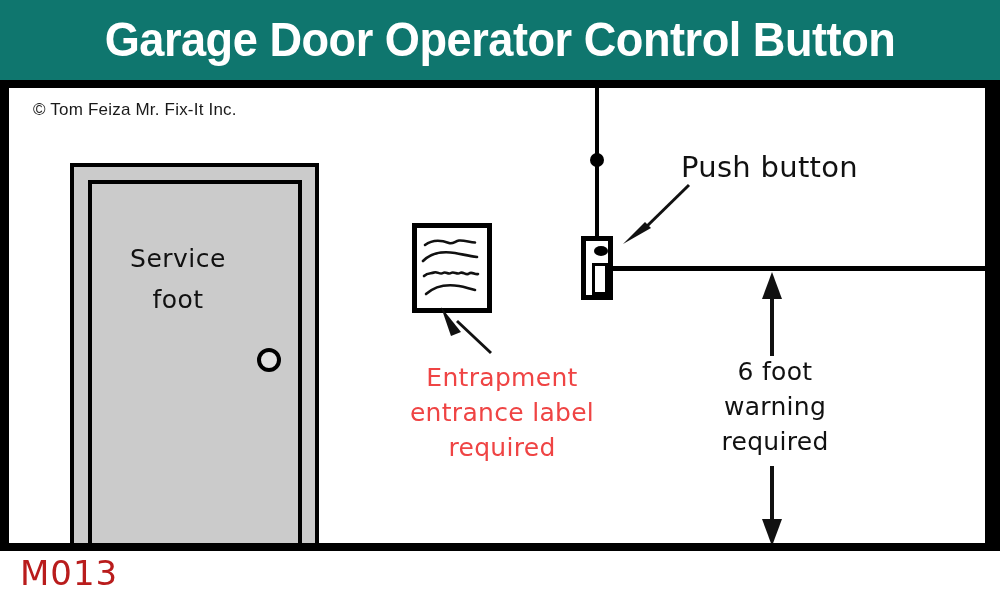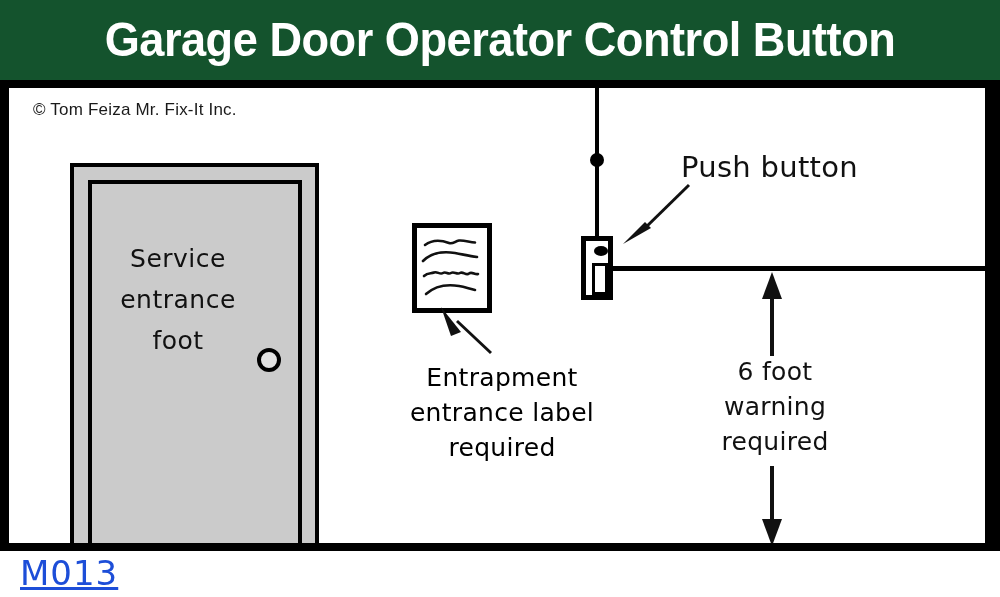--- a/index.html
+++ b/index.html
@@ -21,21 +21,21 @@
     background: #ffffff;
   }
 
   
   .title-banner {
     position: absolute;
     left: 0;
     top: 0;
     width: 1000px;
     height: 88px;
-    background: #14532d;
+    background: #0f766e;
     overflow: hidden;
   }
   .title-text {
     position: absolute;
     left: 0;
     top: 4px;
     width: 1000px;
     text-align: center;
     color: #ffffff;
     font-family: "Liberation Sans", sans-serif;
@@ -146,21 +146,21 @@
   }
   .entrapment-caption {
     position: absolute;
     left: 368px;
     top: 272px;
     width: 250px;
     text-align: center;
     font-family: "DejaVu Sans", sans-serif;
     font-size: 25px;
     line-height: 35px;
-    color: #000000;
+    color: #ef4444;
     letter-spacing: 0.3px;
   }
 
   
   .button-wire {
     position: absolute;
     left: 586px;
     top: 0px;
     width: 4px;
     height: 150px;
@@ -252,44 +252,42 @@
   }
 
   
   .code-text {
     position: absolute;
     left: 20px;
     top: 551px;
     font-family: "DejaVu Sans", sans-serif;
     font-size: 34px;
     line-height: 44px;
-    color: #1d4ed8;
+    color: #b91c1c;
     letter-spacing: 1px;
-    text-decoration: underline;
   }
 </style>
 </head>
 <body>
 
 <div id="illustration">
 
   <div class="title-banner">
     <div class="title-text">Garage Door Operator Control Button</div>
   </div>
 
   <div class="panel-frame">
     <div class="panel-inner">
 
       <div class="copyright">© Tom Feiza Mr. Fix-It Inc.</div>
 
       <div class="door-outer"></div>
       <div class="door-inner"></div>
       <div class="door-label">
         <div>Service</div>
-        <div>entrance</div>
         <div>foot</div>
       </div>
       <div class="doorknob"></div>
 
       <div class="warning-label">
         <svg class="warning-scribble" viewBox="0 0 70 80" preserveAspectRatio="none">
           <path d="M8,17 C16,11 24,12 32,15 C36,16.5 38,13 42,12.5 C47,12 52,14 58,14.5" fill="none" stroke="#111111" stroke-width="2.6" stroke-linecap="round"></path>
           <path d="M6,33 C14,25 26,23 38,25 C46,26.4 52,28 60,29" fill="none" stroke="#111111" stroke-width="2.6" stroke-linecap="round"></path>
           <path d="M7,48 C11,44 14,46 17,44.5 C20,43 23,47 26,45 C29,43 31,47 34,45
                    C37,43 40,47 43,45 C46,43 49,48 52,45.5 C55,43.4 58,47 61,46" fill="none" stroke="#111111" stroke-width="2.6" stroke-linecap="round"></path>

